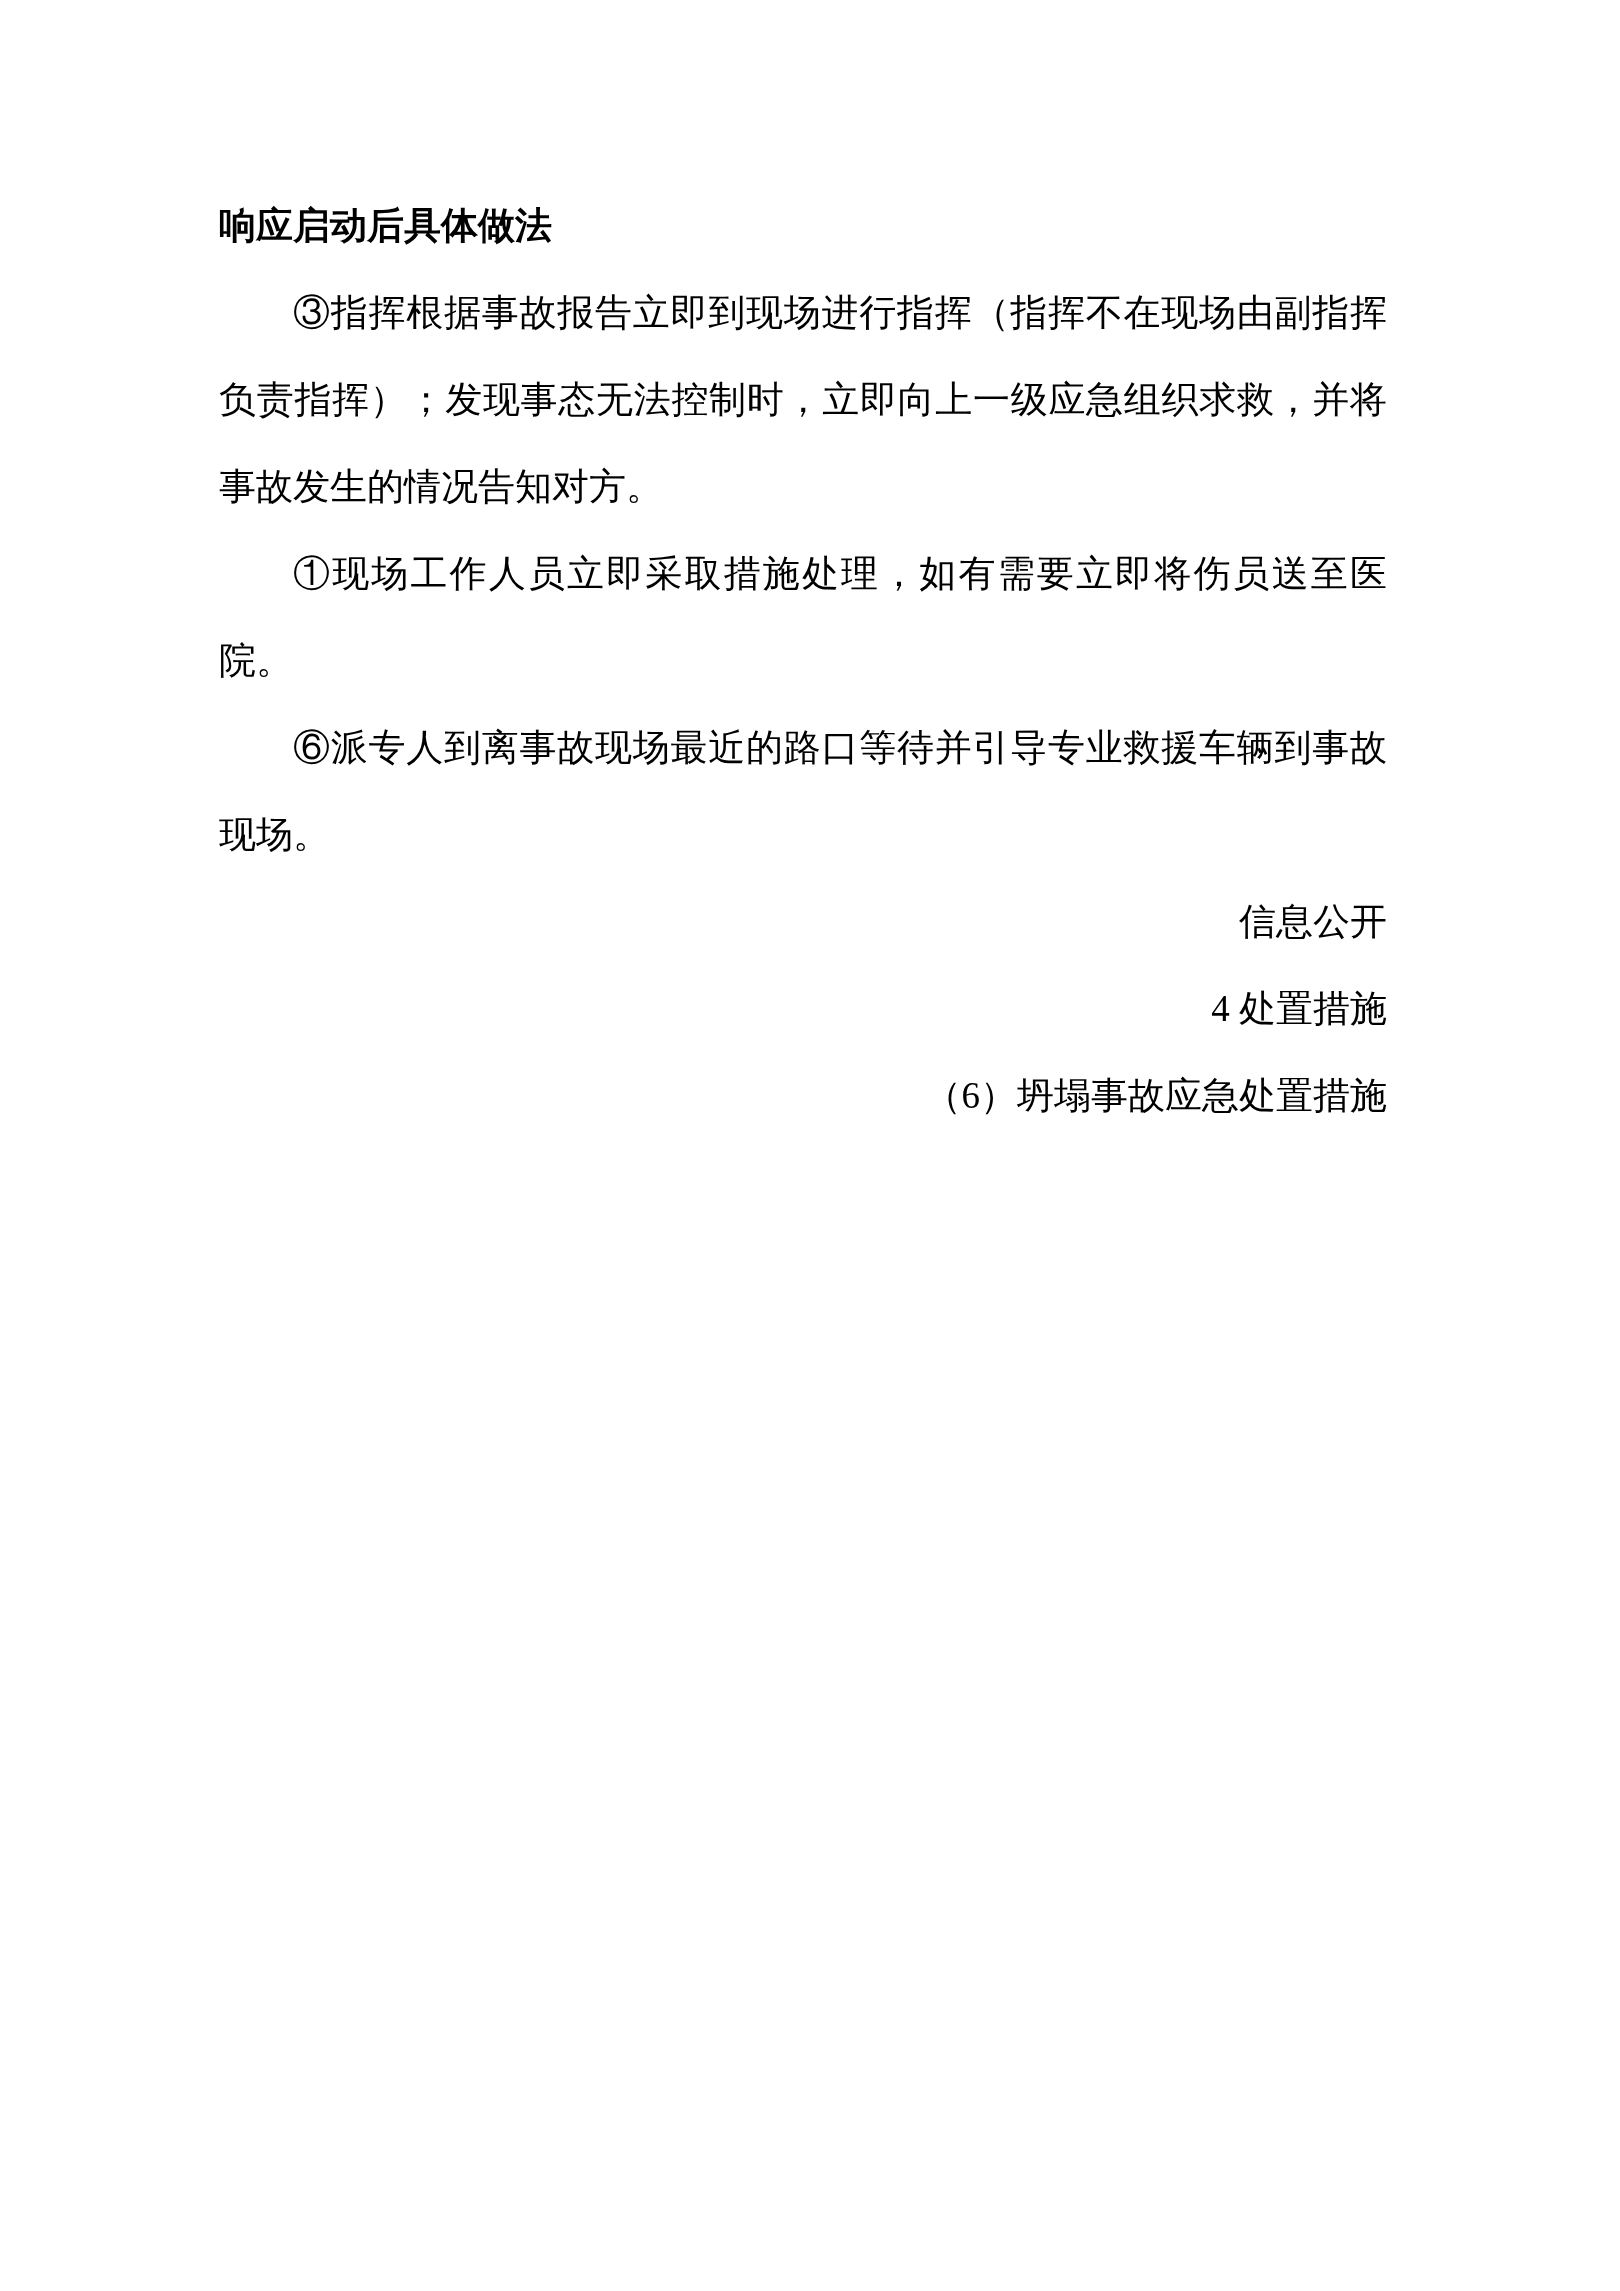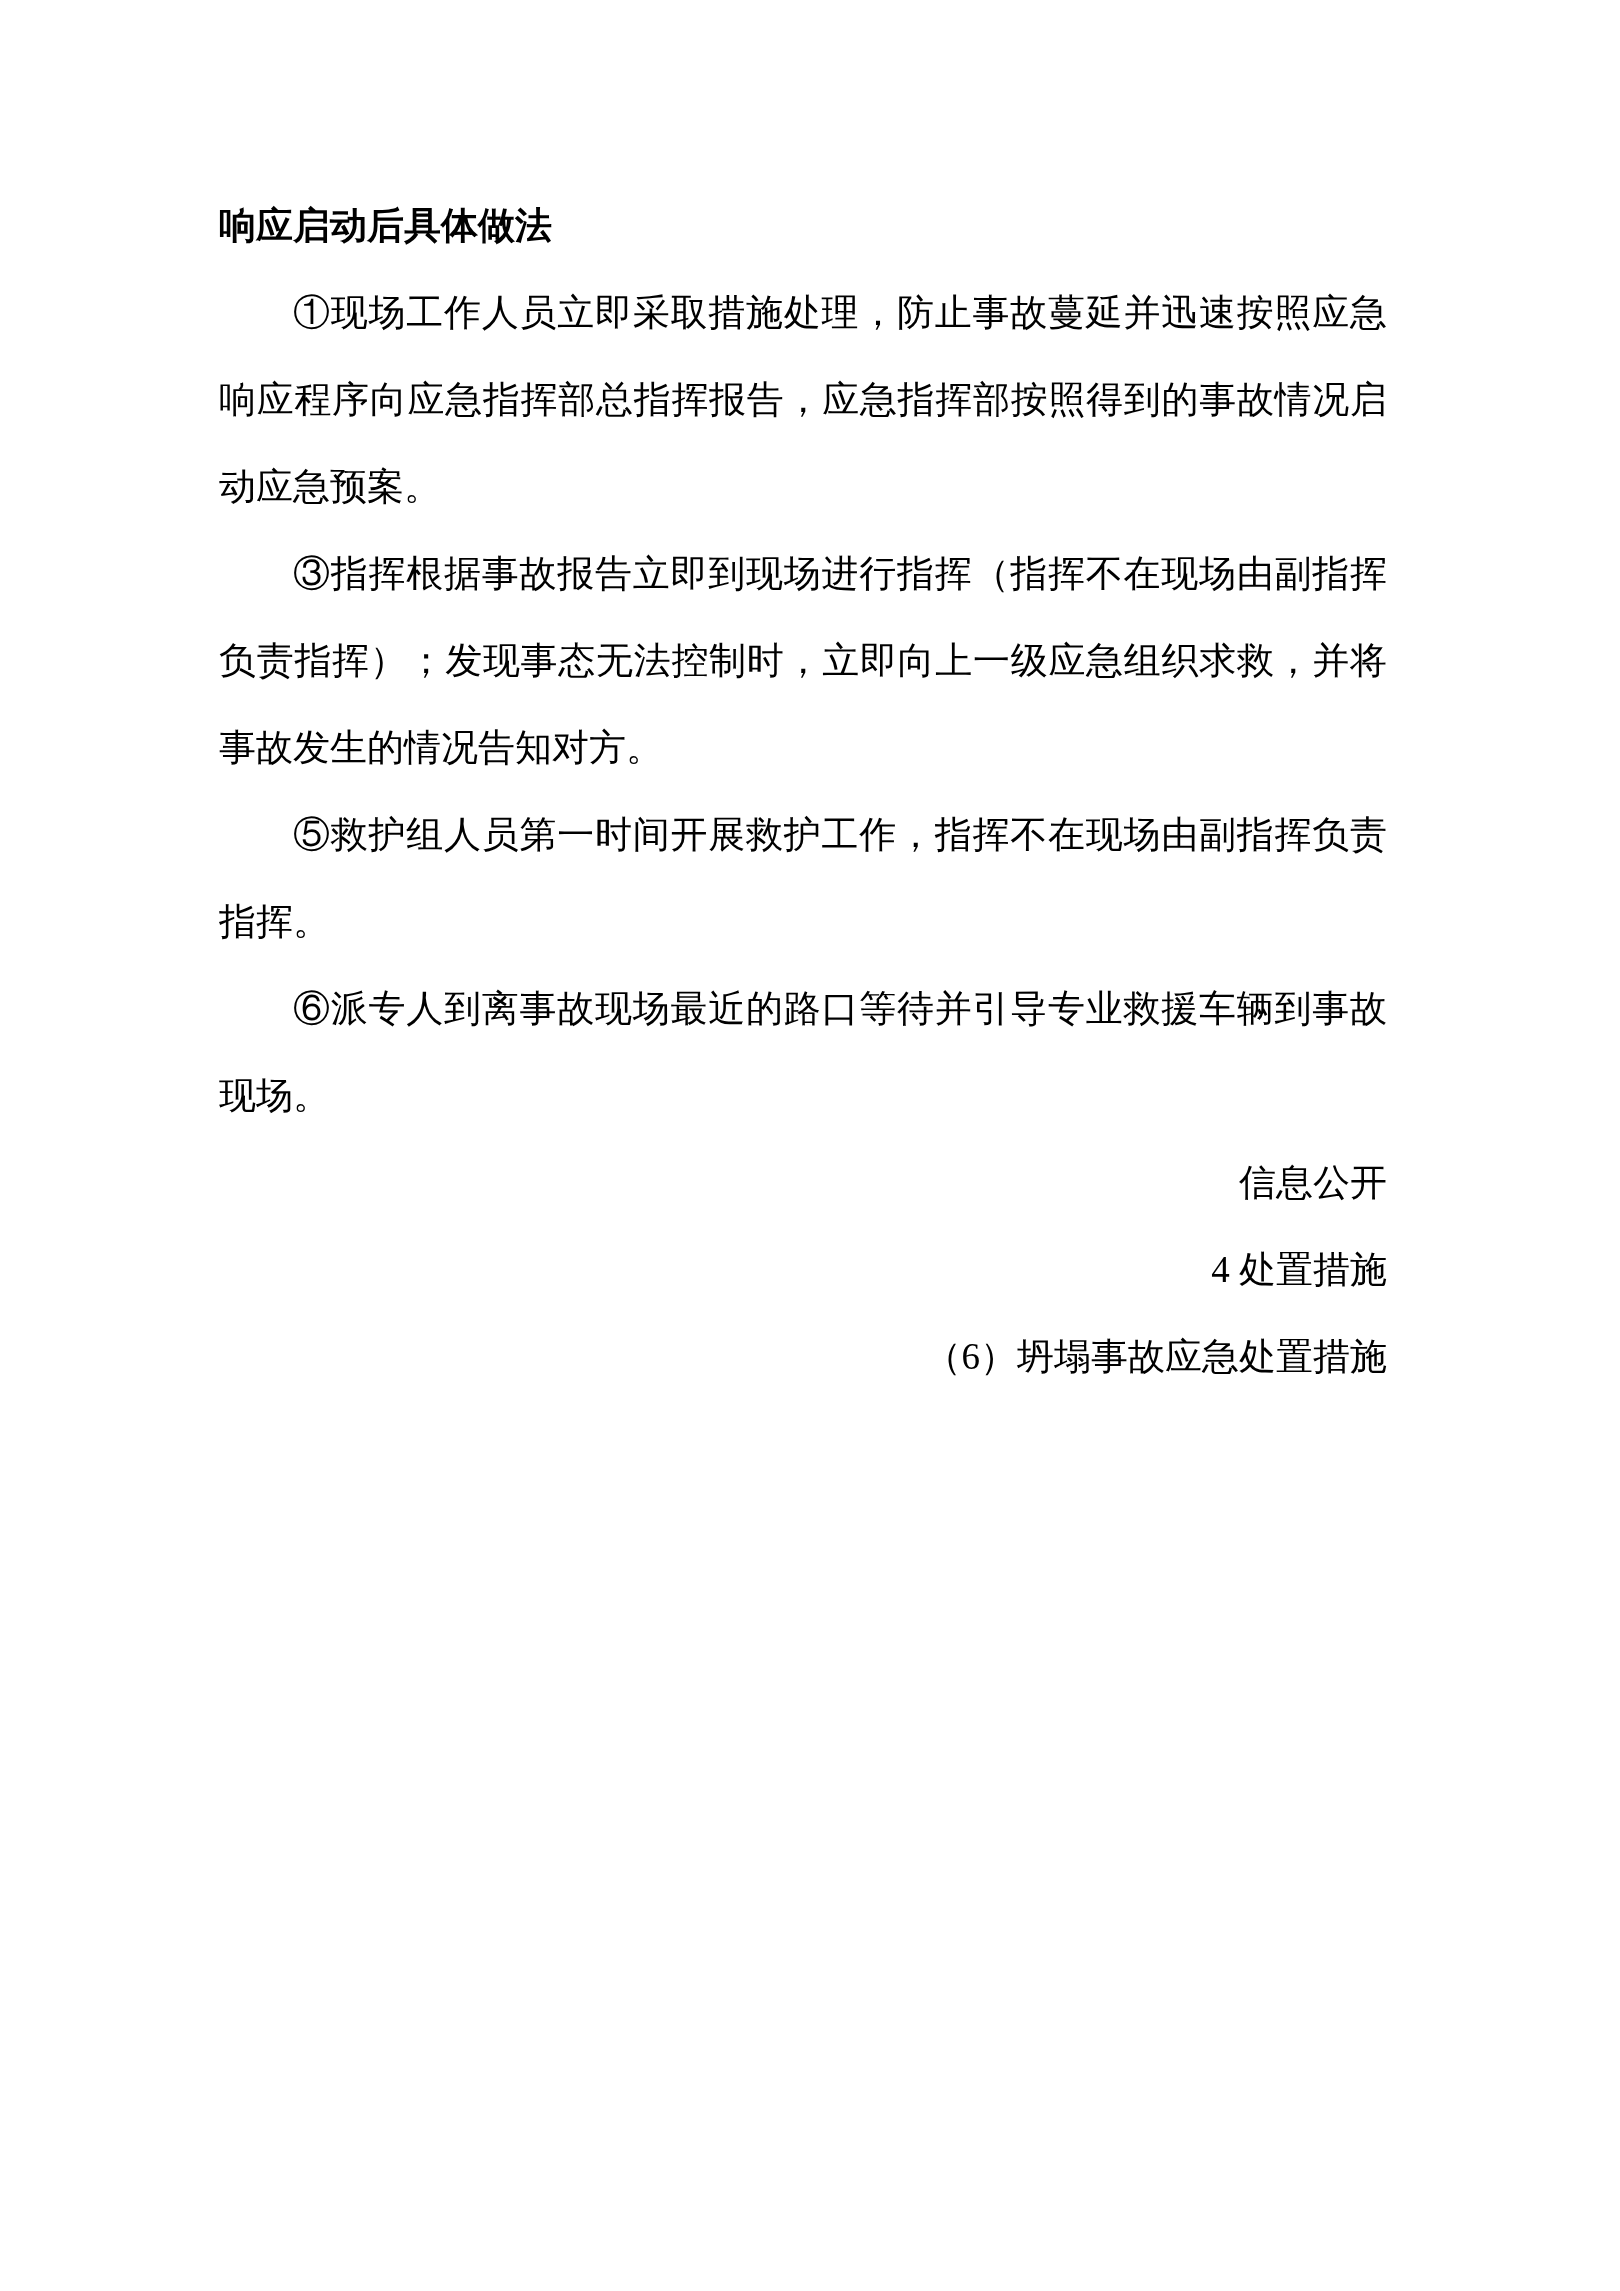--- a/index.html
+++ b/index.html
@@ -57,23 +57,22 @@
     font-size: 29px;
     color: #000000;
   }
 </style>
 </head>
 <body>
 
 <div class="page">
   <div class="content">
     <h2 class="heading-left">响应启动后具体做法</h2>
-    <p class="para">①现场工作人员立即采取措施处理，防止事故蔓延并迅速按照应急响应程序向应急指挥部总指挥报告，应急指挥部按照得到的事故情况启动应急预案。</p>
     <p class="para">③指挥根据事故报告立即到现场进行指挥（指挥不在现场由副指挥负责指挥）；发现事态无法控制时，立即向上一级应急组织求救，并将事故发生的情况告知对方。</p>
-    <p class="para">⑤救护组人员第一时间开展救护工作，指挥不在现场由副指挥负责指挥。</p>
+    <p class="para">①现场工作人员立即采取措施处理，如有需要立即将伤员送至医院。</p>
     <p class="para">⑥派专人到离事故现场最近的路口等待并引导专业救援车辆到事故现场。</p>
     <h3 class="heading-indent">信息公开</h3>
     <h3 class="heading-indent">4 处置措施</h3>
     <h3 class="heading-indent">（6）坍塌事故应急处置措施</h3>
   </div>
   <div class="footer">
     <span class="pageno">8</span>
   </div>
 </div>
 

